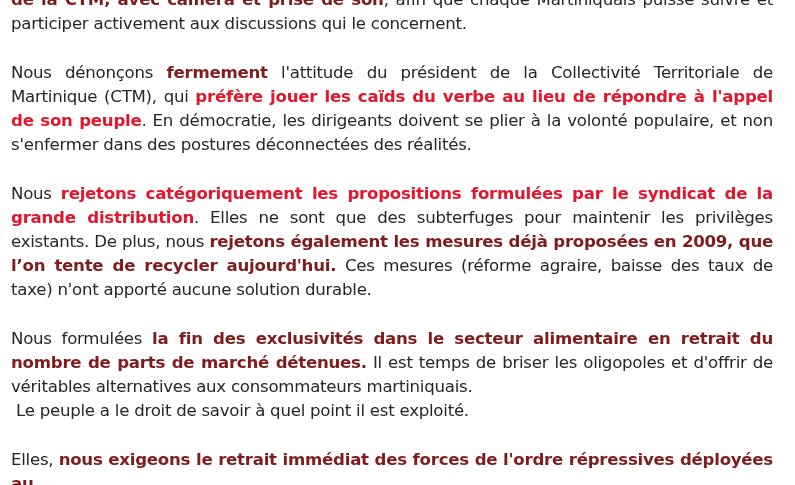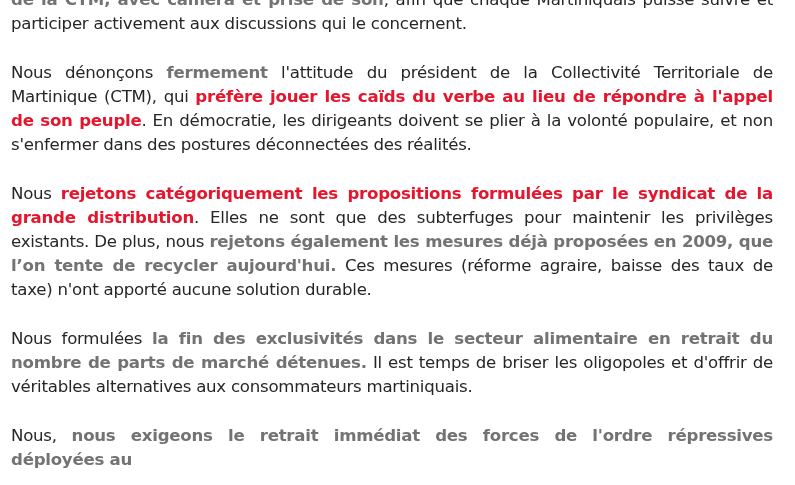--- a/index.html
+++ b/index.html
@@ -21,21 +21,21 @@
     font-family: "DejaVu Sans", sans-serif;
     font-size: 16.6px;
     line-height: 24.2px;
     color: #262626;
     letter-spacing: -0.25px;
   }
   .para {
     margin: 0 0 24.2px 0;
     text-align: justify;
   }
-  .b { font-weight: bold; color: #737373; }
+  .b { font-weight: bold; color: #7f1d1d; }
   .r { font-weight: bold; color: #e3162e; }
   .indent { display: block; text-align: left; }
 </style>
 </head>
 <body>
 
 <div class="doc">
 
   <p class="para">
     <span class="b">de la CTM, avec caméra et prise de son</span><span>, afin que chaque Martiniquais puisse suivre et participer activement aux discussions qui le concernent.</span>
@@ -44,19 +44,20 @@
   <p class="para">
     <span>Nous dénonçons </span><span class="b">fermement</span><span> l'attitude du président de la Collectivité Territoriale de Martinique (CTM), qui </span><span class="r">préfère jouer les caïds du verbe au lieu de répondre à l'appel de son peuple</span><span>. En démocratie, les dirigeants doivent se plier à la volonté populaire, et non s'enfermer dans des postures déconnectées des réalités.</span>
   </p>
 
   <p class="para">
     <span>Nous </span><span class="r">rejetons catégoriquement les propositions formulées par le syndicat de la grande distribution</span><span>. Elles ne sont que des subterfuges pour maintenir les privilèges existants. De plus, nous </span><span class="b">rejetons également les mesures déjà proposées en 2009, que l’on tente de recycler aujourd'hui.</span><span> Ces mesures (réforme agraire, baisse des taux de taxe) n'ont apporté aucune solution durable.</span>
   </p>
 
   <p class="para">
     <span>Nous formulées </span><span class="b">la fin des exclusivités dans le secteur alimentaire en retrait du nombre de parts de marché détenues.</span><span> Il est temps de briser les oligopoles et d'offrir de véritables alternatives aux consommateurs martiniquais.</span>
+    <span class="indent" style="white-space: pre;"> Le peuple a le droit de savoir à quel point il est exploité.</span>
   </p>
 
   <p class="para">
-    <span>Nous, </span><span class="b">nous exigeons le retrait immédiat des forces de l'ordre répressives déployées au</span>
+    <span>Elles, </span><span class="b">nous exigeons le retrait immédiat des forces de l'ordre répressives déployées au</span>
   </p>
 
 </div>
 
 </body></html>

